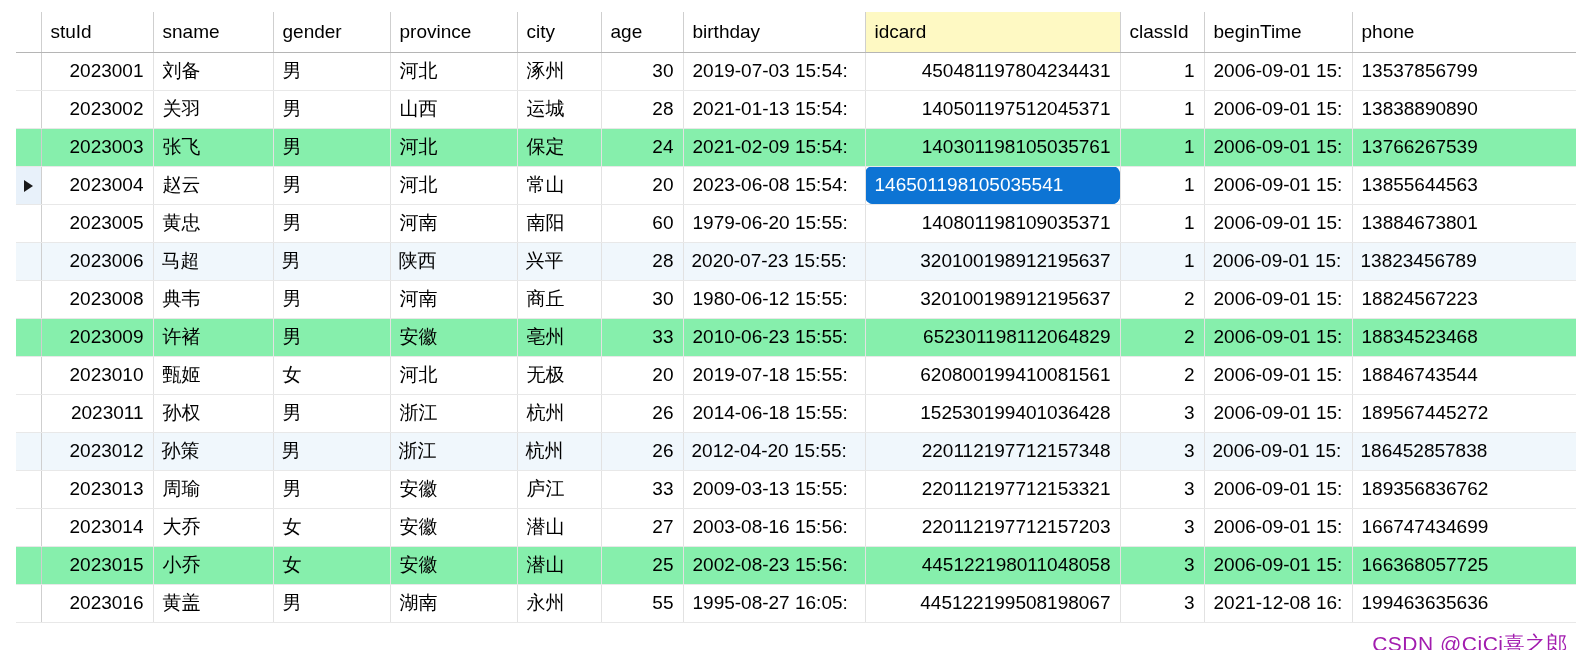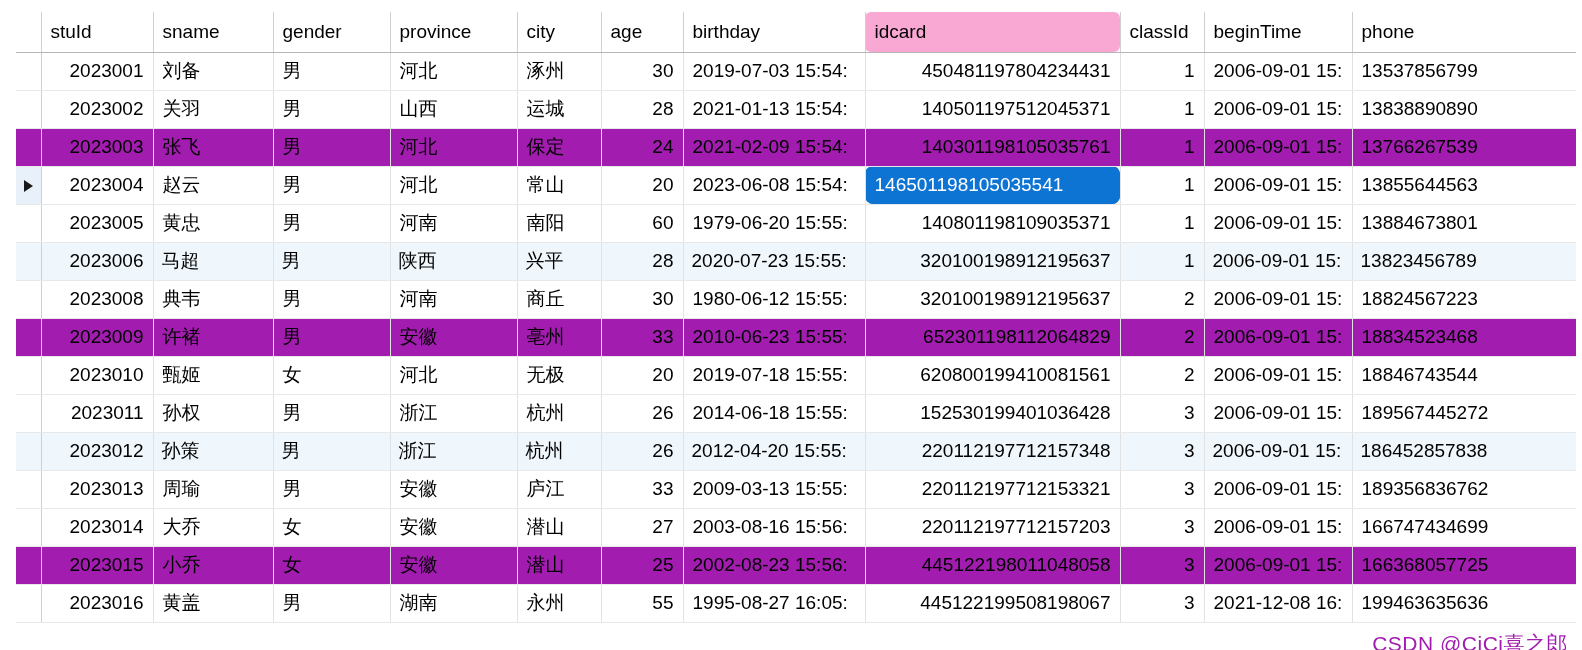--- a/index.html
+++ b/index.html
@@ -61,43 +61,42 @@
     vertical-align: middle;
     white-space: nowrap;
     overflow: hidden;
   }
   thead th.rowind-head {
     background: #ffffff;
     border-right: 1px solid #cfcfcf;
     padding: 0;
   }
   thead th.hl {
-    background: #f9a8d4;
-    border-radius: 6px;
+    background: #fef9c3;
   }
   thead th.last-head {
     border-right: none;
   }
 
   tbody td {
     height: 38px;
     border-right: 1px solid #e2e2e2;
     border-bottom: 1px solid #e8e8e8;
     padding: 0 9px 0 9px;
     vertical-align: middle;
     white-space: nowrap;
     overflow: hidden;
     font-size: 19px;
     color: #000000;
   }
   tbody td.num { text-align: right; }
   tbody td.txt { text-align: left; }
   tbody td.last-cell { border-right: none; }
 
-  tbody tr.tint-gray td { background: #a21caf; }
+  tbody tr.tint-gray td { background: #86efac; }
   tbody tr.tint-blue td { background: #f0f7fc; padding-left: 8px; }
 
   td.rowind {
     padding: 0;
     border-right: 1px solid #cfcfcf;
     background: #ffffff;
     text-align: center;
     vertical-align: middle;
     position: relative;
   }

